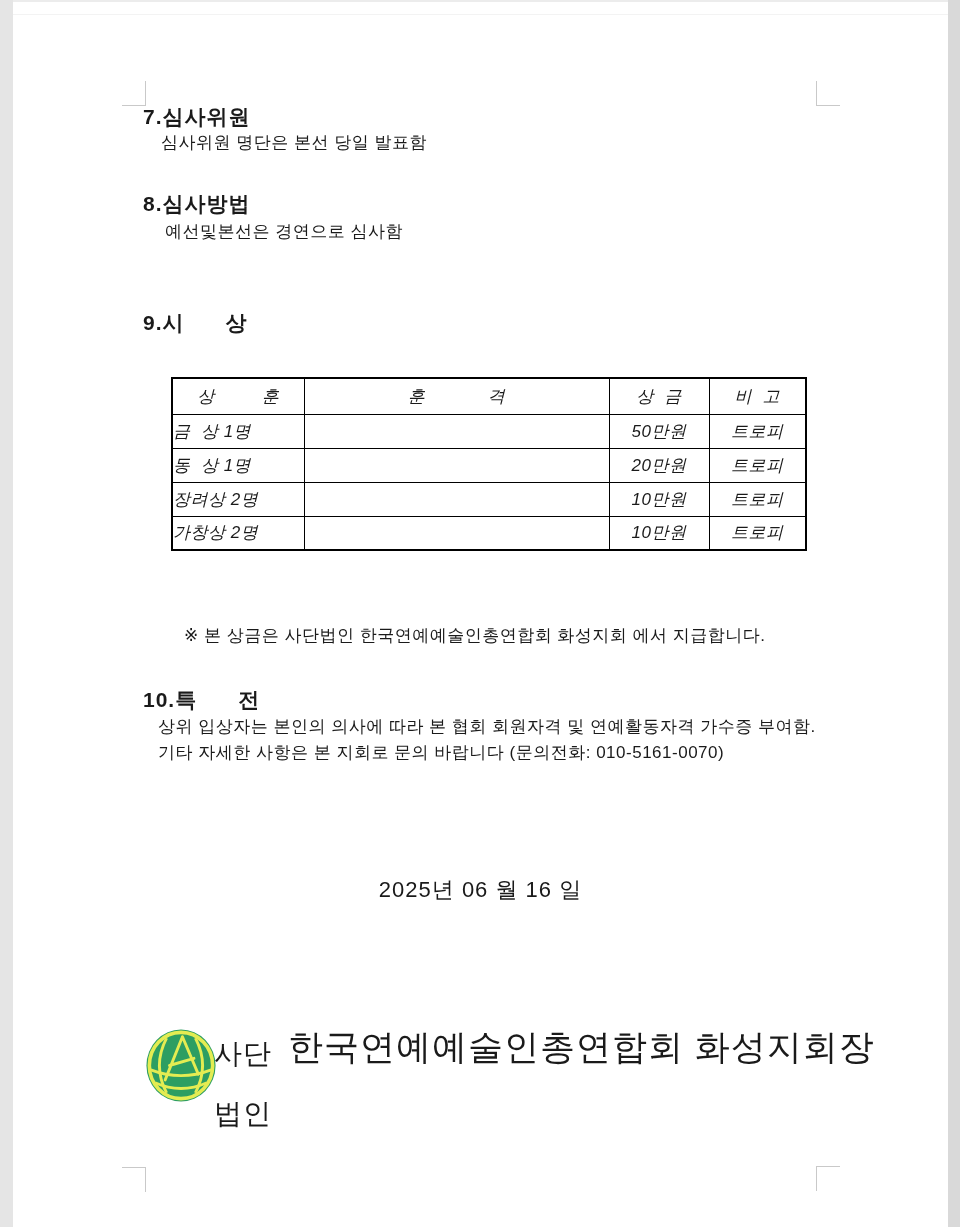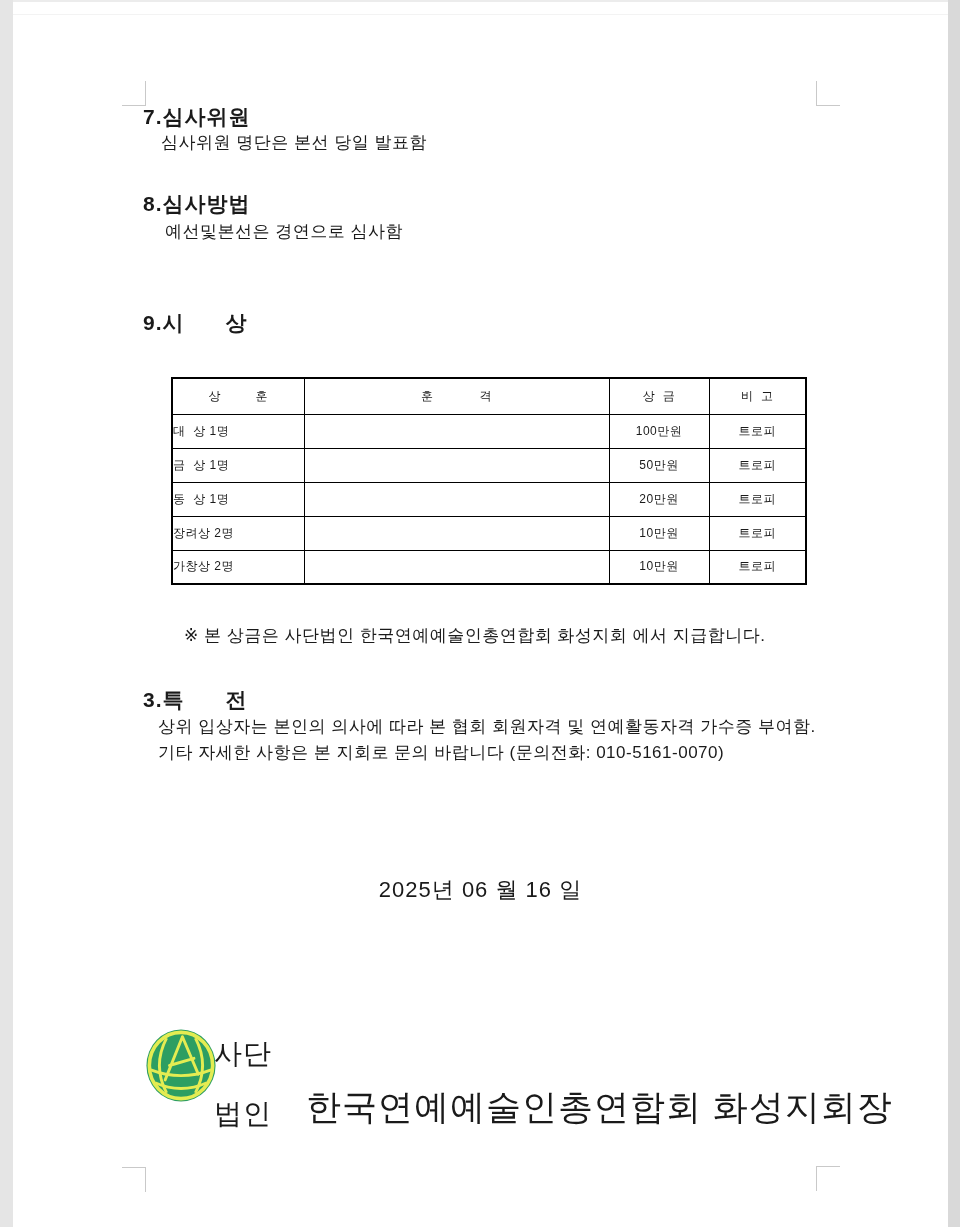--- a/index.html
+++ b/index.html
@@ -23,38 +23,38 @@
   .abs{position:absolute;white-space:pre;}
   .h-sec{font-size:21px;font-weight:700;letter-spacing:1px;}
   .t-body{font-size:17px;font-weight:400;letter-spacing:0.5px;}
 
   table.award{
     position:absolute;left:171px;top:377px;
     border-collapse:collapse;table-layout:fixed;
     border:2px solid #000;
   }
   table.award td{
-    border:1px solid #000;font-size:12px;letter-spacing:0.5px;
-    white-space:pre;overflow:hidden;padding:0;
+    border:1px solid #000;font-size:17px;letter-spacing:0.5px;
+    white-space:pre;overflow:hidden;padding:0;font-style:italic;
   }
   table.award tr{height:34px;}
   table.award tr.hdr{height:36px;}
   td.c-award{text-align:left;padding-left:13px;}
   td.c-grade{text-align:left;}
   td.c-center{text-align:center;}
 
   .date-line{
     left:145px;width:671px;top:875px;text-align:center;
     font-size:22px;letter-spacing:1px;
   }
   .footer-orgtype{
     left:214px;top:1024px;font-size:28px;line-height:60px;letter-spacing:1px;
   }
   .footer-signature{
-    left:288px;top:1084px;font-size:35px;letter-spacing:1px;margin-left:18px;
+    left:288px;top:1024px;font-size:35px;letter-spacing:1px;
   }
   .logo-wrap{position:absolute;left:145px;top:1028px;width:72px;height:75px;}
 </style>
 </head>
 <body>
 
 <div class="edge-strip edge-left"></div>
 <div class="edge-strip edge-right"></div>
 <div class="edge-top"></div>
 <div class="edge-topline"></div>
@@ -80,26 +80,20 @@
       <col style="width:97px">
   </colgroup>
   <tbody>
     <tr class="hdr">
       <td class="c-center">상         훈</td>
       <td class="c-center">훈            격</td>
       <td class="c-center">상  금</td>
       <td class="c-center">비  고</td>
     </tr>
     <tr>
-      <td class="c-award">대  상 1명</td>
-      <td class="c-grade"></td>
-      <td class="c-center">100만원</td>
-      <td class="c-center">트로피</td>
-    </tr>
-    <tr>
       <td class="c-award">금  상 1명</td>
       <td class="c-grade"></td>
       <td class="c-center">50만원</td>
       <td class="c-center">트로피</td>
     </tr>
     <tr>
       <td class="c-award">동  상 1명</td>
       <td class="c-grade"></td>
       <td class="c-center">20만원</td>
       <td class="c-center">트로피</td>
@@ -114,21 +108,21 @@
       <td class="c-award">가창상 2명</td>
       <td class="c-grade"></td>
       <td class="c-center">10만원</td>
       <td class="c-center">트로피</td>
     </tr>
   </tbody>
 </table>
 
 <div class="abs t-body" style="left:184px;top:624px;">※ 본 상금은 사단법인 한국연예예술인총연합회 화성지회 에서 지급합니다.</div>
 
-<div class="abs h-sec" style="left:143px;top:686px;">3.특      전</div>
+<div class="abs h-sec" style="left:143px;top:686px;">10.특      전</div>
 <div class="abs t-body" style="left:158px;top:715px;">상위 입상자는 본인의 의사에 따라 본 협회 회원자격 및 연예활동자격 가수증 부여함.</div>
 <div class="abs t-body" style="left:158px;top:741px;">기타 자세한 사항은 본 지회로 문의 바랍니다 (문의전화: 010-5161-0070)</div>
 
 <div class="abs date-line">2025년 06 월 16 일</div>
 
 <div class="logo-wrap">
   <svg width="72" height="75" viewBox="0 0 100 104">
     <ellipse cx="50" cy="52" rx="48" ry="50" fill="#2d9e62"></ellipse>
     <ellipse cx="50" cy="52" rx="44" ry="46" fill="none" stroke="#e4ec52" stroke-width="5"></ellipse>
 

